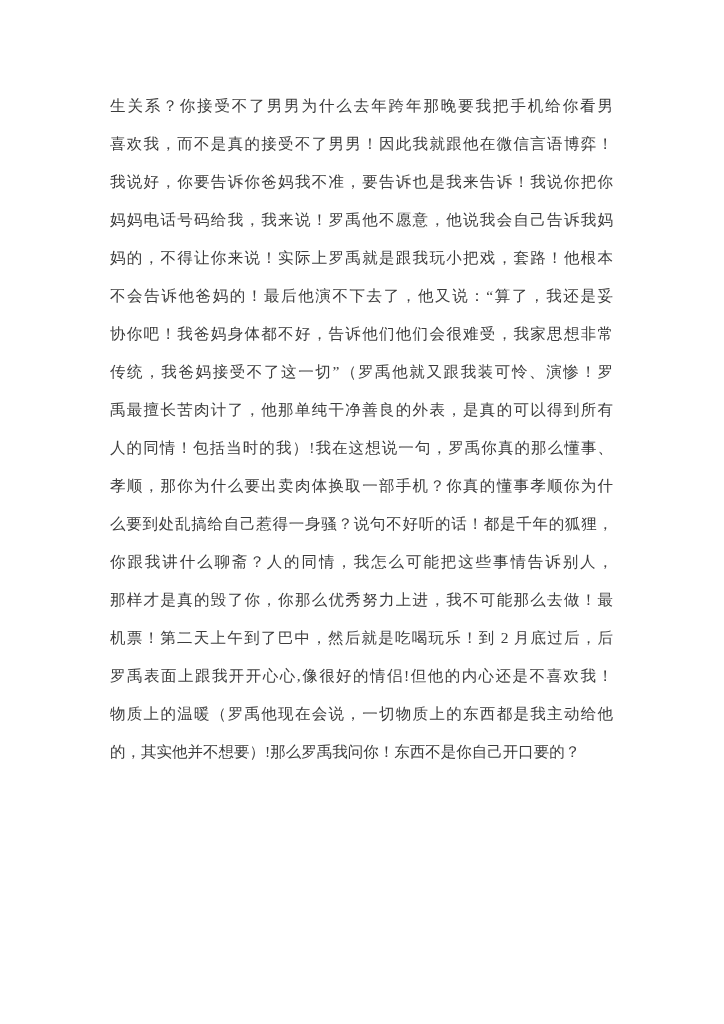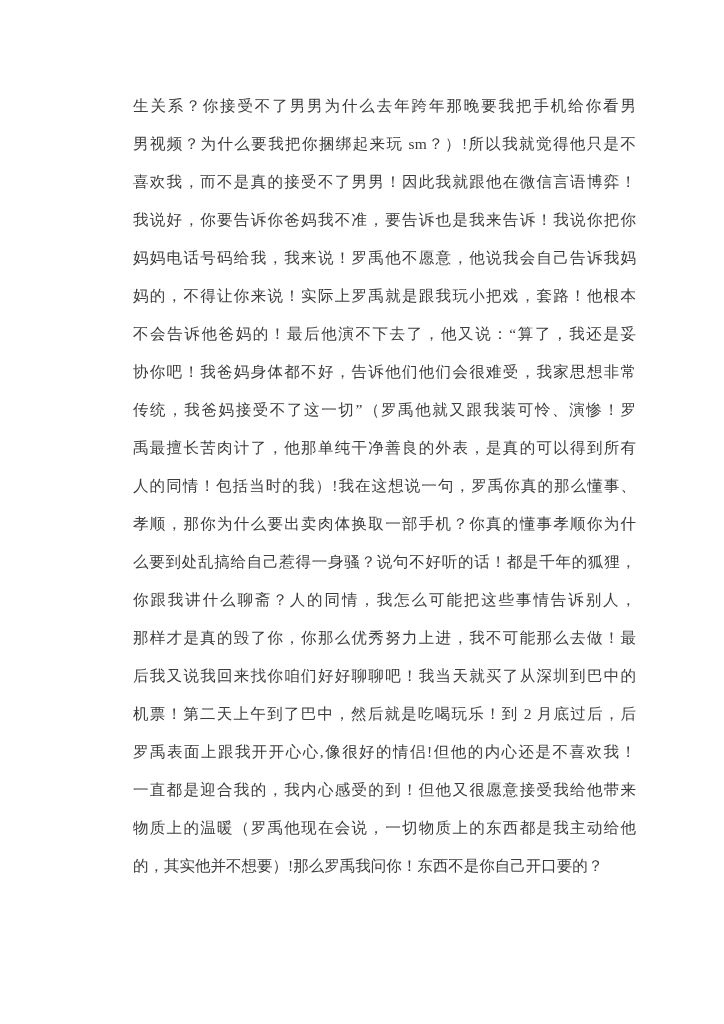--- a/index.html
+++ b/index.html
@@ -14,54 +14,50 @@
     background: #ffffff;
     overflow: hidden;
     font-family: "Liberation Serif", "DejaVu Serif", serif;
   }
   .text-block {
     position: absolute;
     left: 110px;
     top: 87px;
     width: 503px;
     color: #3c3c3c;
-    margin-left: 23px;
   }
   .line {
     font-size: 15.5px;
     line-height: 38px;
     text-align: justify;
     text-align-last: justify;
     white-space: normal;
     letter-spacing: 0;
   }
   .line.last {
     text-align-last: left;
   }
 </style>
 </head>
 <body>
 
 <div class="page">
   <div class="text-block">
       <div class="line">生关系？你接受不了男男为什么去年跨年那晚要我把手机给你看男</div>
-      <div class="line">男视频？为什么要我把你捆绑起来玩 sm？）!所以我就觉得他只是不</div>
       <div class="line">喜欢我，而不是真的接受不了男男！因此我就跟他在微信言语博弈！</div>
       <div class="line">我说好，你要告诉你爸妈我不准，要告诉也是我来告诉！我说你把你</div>
       <div class="line">妈妈电话号码给我，我来说！罗禹他不愿意，他说我会自己告诉我妈</div>
       <div class="line">妈的，不得让你来说！实际上罗禹就是跟我玩小把戏，套路！他根本</div>
       <div class="line">不会告诉他爸妈的！最后他演不下去了，他又说：“算了，我还是妥</div>
       <div class="line">协你吧！我爸妈身体都不好，告诉他们他们会很难受，我家思想非常</div>
       <div class="line">传统，我爸妈接受不了这一切”（罗禹他就又跟我装可怜、演惨！罗</div>
       <div class="line">禹最擅长苦肉计了，他那单纯干净善良的外表，是真的可以得到所有</div>
       <div class="line">人的同情！包括当时的我）!我在这想说一句，罗禹你真的那么懂事、</div>
       <div class="line">孝顺，那你为什么要出卖肉体换取一部手机？你真的懂事孝顺你为什</div>
       <div class="line">么要到处乱搞给自己惹得一身骚？说句不好听的话！都是千年的狐狸，</div>
       <div class="line">你跟我讲什么聊斋？人的同情，我怎么可能把这些事情告诉别人，</div>
       <div class="line">那样才是真的毁了你，你那么优秀努力上进，我不可能那么去做！最</div>
-      <div class="line">后我又说我回来找你咱们好好聊聊吧！我当天就买了从深圳到巴中的</div>
       <div class="line">机票！第二天上午到了巴中，然后就是吃喝玩乐！到 2 月底过后，后</div>
       <div class="line">罗禹表面上跟我开开心心,像很好的情侣!但他的内心还是不喜欢我！</div>
-      <div class="line">一直都是迎合我的，我内心感受的到！但他又很愿意接受我给他带来</div>
       <div class="line">物质上的温暖（罗禹他现在会说，一切物质上的东西都是我主动给他</div>
       <div class="line last">的，其实他并不想要）!那么罗禹我问你！东西不是你自己开口要的？</div>
     </div>
 </div>
 
 </body></html>

